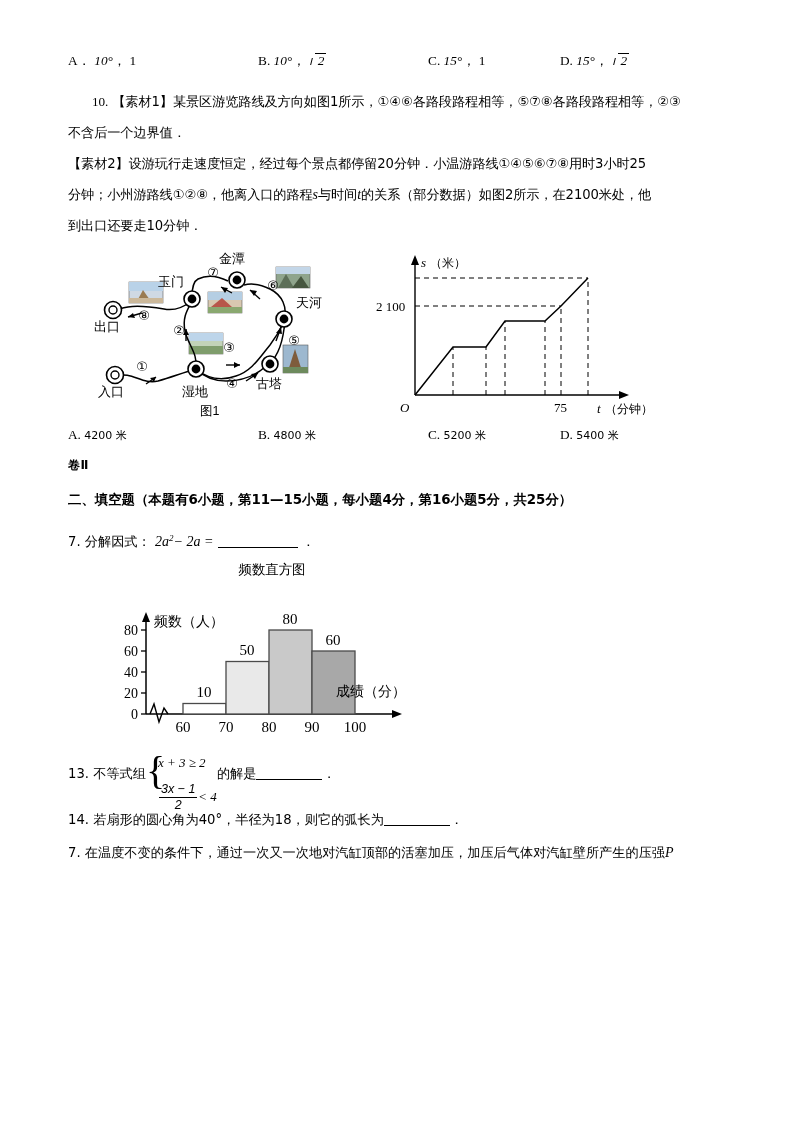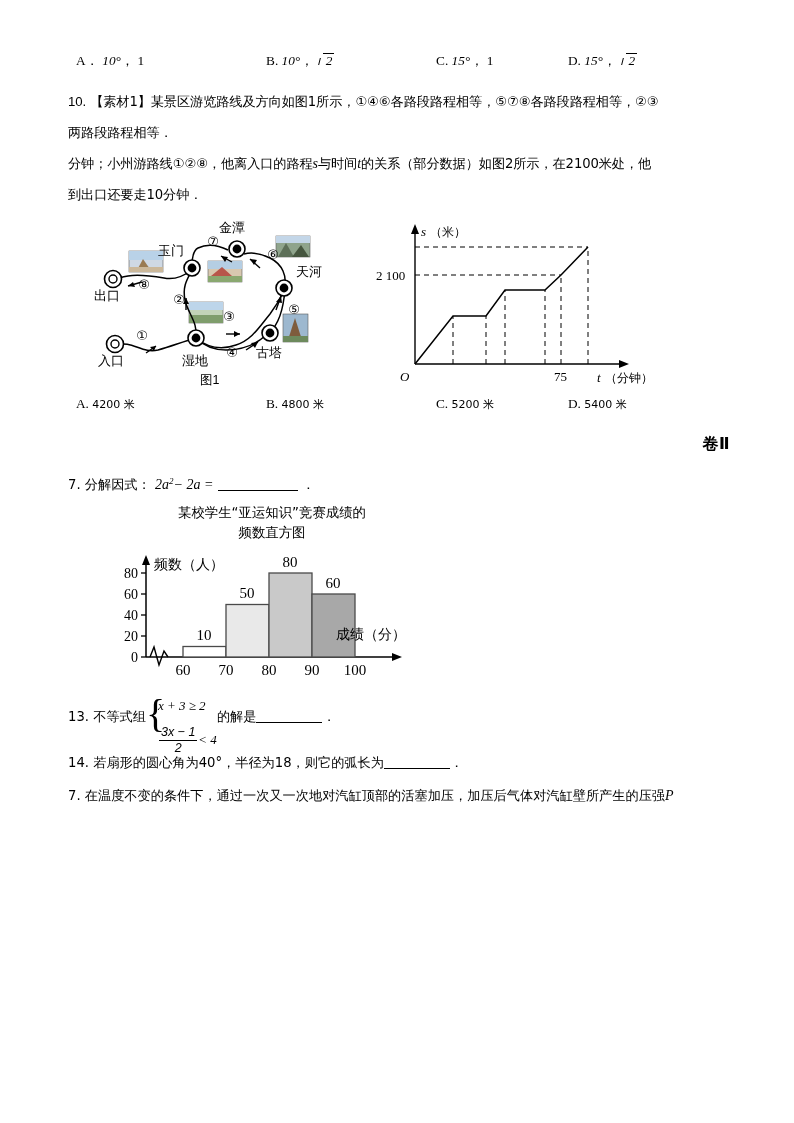--- a/index.html
+++ b/index.html
@@ -26,21 +26,20 @@
     left: 68px;
     top: 52px;
     width: 662px;
   }
   .cn { font-family: "DejaVu Sans", "Liberation Sans", sans-serif; font-size: 11px; }
 
   
   .choices {
     position: relative;
     height: 34px;
-    margin-left: 8px;
   }
   .choice {
     position: absolute;
     top: 0;
     font-size: 13.3px;
     white-space: nowrap;
   }
   .ch-a { left: 0px; }
   .ch-b { left: 190px; }
   .ch-c { left: 360px; }
@@ -72,44 +71,44 @@
   }
   .sqrt > span { font-style: italic; }
 
   
   .para {
     font-size: 13.2px;
     line-height: 31px;
     font-family: "DejaVu Sans", "Liberation Sans", sans-serif;
     letter-spacing: -0.1px;
   }
-  .para .num { font-family: Liberation Sans, sans-serif; }
+  .para .num { font-family: Liberation Serif, serif; margin-left: 24px; }
 
   
   .figs {
     position: relative;
     height: 182px;
     margin-top: 4px;
   }
   .fig1 { position: absolute; left: 12px; top: 0; width: 300px; height: 180px; }
   .fig2 { position: absolute; left: 305px; top: 0; width: 320px; height: 180px; }
   .figcap {
     position: absolute;
     font-size: 12.5px;
     font-family: Liberation Sans, sans-serif;
   }
   .cap1 { left: 120px; top: 158px; }
 
   
   .juan2 {
-    text-align: right;
-    font-size: 16px;
+    text-align: left;
+    font-size: 12px;
     font-weight: bold;
     font-family: "DejaVu Sans", "Liberation Sans", sans-serif;
-    margin-top: 8px;
+    margin-top: 0;
     margin-bottom: 10px;
     letter-spacing: 0.5px;
   }
 
   .secthead {
     font-size: 13.4px;
     font-weight: bold;
     font-family: "DejaVu Sans", "Liberation Sans", sans-serif;
     line-height: 32px;
     white-space: nowrap;
@@ -221,21 +220,22 @@
         <span class="ital">15°</span>，
         <span class="sqrt"><span>2</span></span>
       </span>
     </div>
 
     <div class="para">
       <div>
         <span class="num">10.</span>
         <span>【素材1】某景区游览路线及方向如图1所示，①④⑥各路段路程相等，⑤⑦⑧各路段路程相等，②③</span>
       </div>
-      <div>两路段路程相等．</div>
+      <div>不含后一个边界值．</div>
+      <div>【素材2】设游玩行走速度恒定，经过每个景点都停留20分钟．小温游路线①④⑤⑥⑦⑧用时3小时25</div>
       <div>
         <span>分钟；小州游路线①②⑧，他离入口的路程</span><span class="mth">s</span><span>与时间</span><span class="mth">t</span><span>的关系（部分数据）如图2所示，在2100米处，他</span>
       </div>
       <div>到出口还要走10分钟．</div>
     </div>
 
     <div class="figs">
 
       <div class="fig1">
         <svg viewBox="0 0 300 180" width="300" height="180">
@@ -383,33 +383,33 @@
         <span class="cn">5200 米</span>
       </span>
       <span class="choice ch-d">
         <span>D.</span>
         <span class="cn">5400 米</span>
       </span>
     </div>
 
     <div class="juan2">卷Ⅱ</div>
 
+    <div class="secthead">二、填空题（本题有6小题，第11—15小题，每小题4分，第16小题5分，共25分）</div>
 
     <div class="qline" style="margin-top:6px;">
       <span>7.</span>
       <span>分解因式：</span>
       <span class="mth"><span>2a</span><sup class="pw">2</sup><span>− 2a =</span></span>
       <span class="blank bl-80"></span>
       <span>．</span>
     </div>
 
 
     <div class="histbox">
       <div class="hist-title">
-        <div>某校学生“亚运知识”竞赛成绩的</div>
         <div>频数直方图</div>
       </div>
       <svg viewBox="0 0 400 130" width="400" height="130" style="position:absolute;left:0;top:44px;">
 
         <line x1="58" y1="110" x2="58" y2="14" stroke="#000" stroke-width="1.5"></line>
         <path d="M58 8 L54 18 L62 18 Z" fill="#000"></path>
 
         <line x1="58" y1="110" x2="308" y2="110" stroke="#000" stroke-width="1.5"></line>
         <path d="M314 110 L304 106 L304 114 Z" fill="#000"></path>
 

